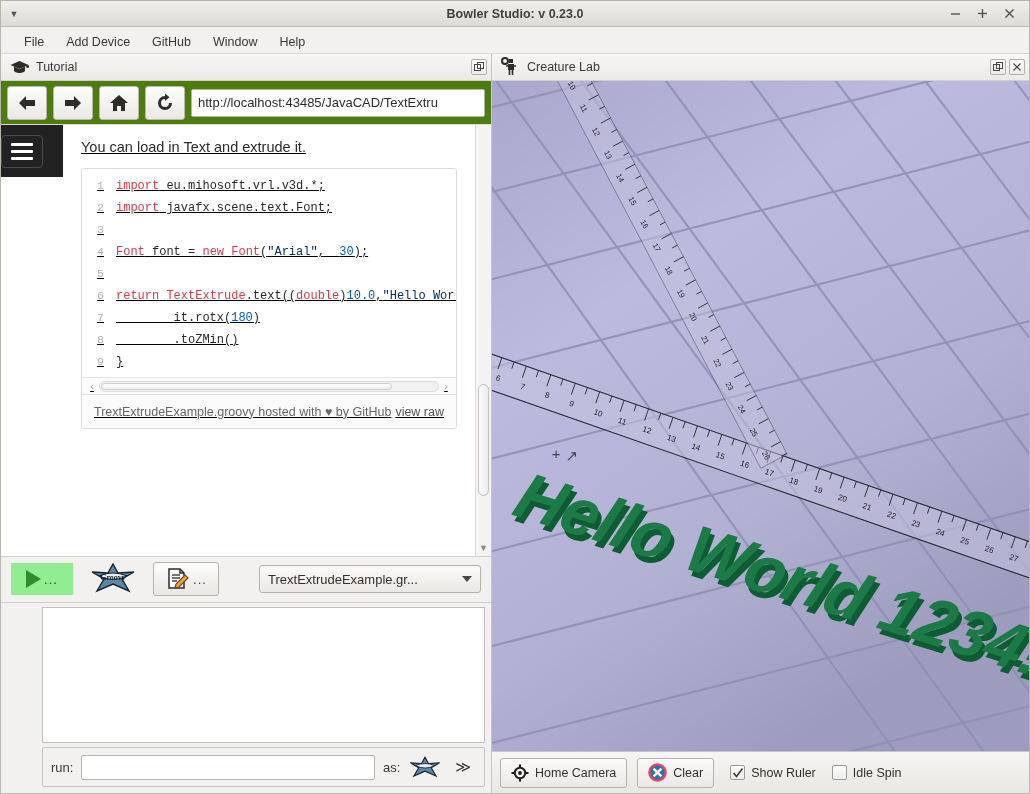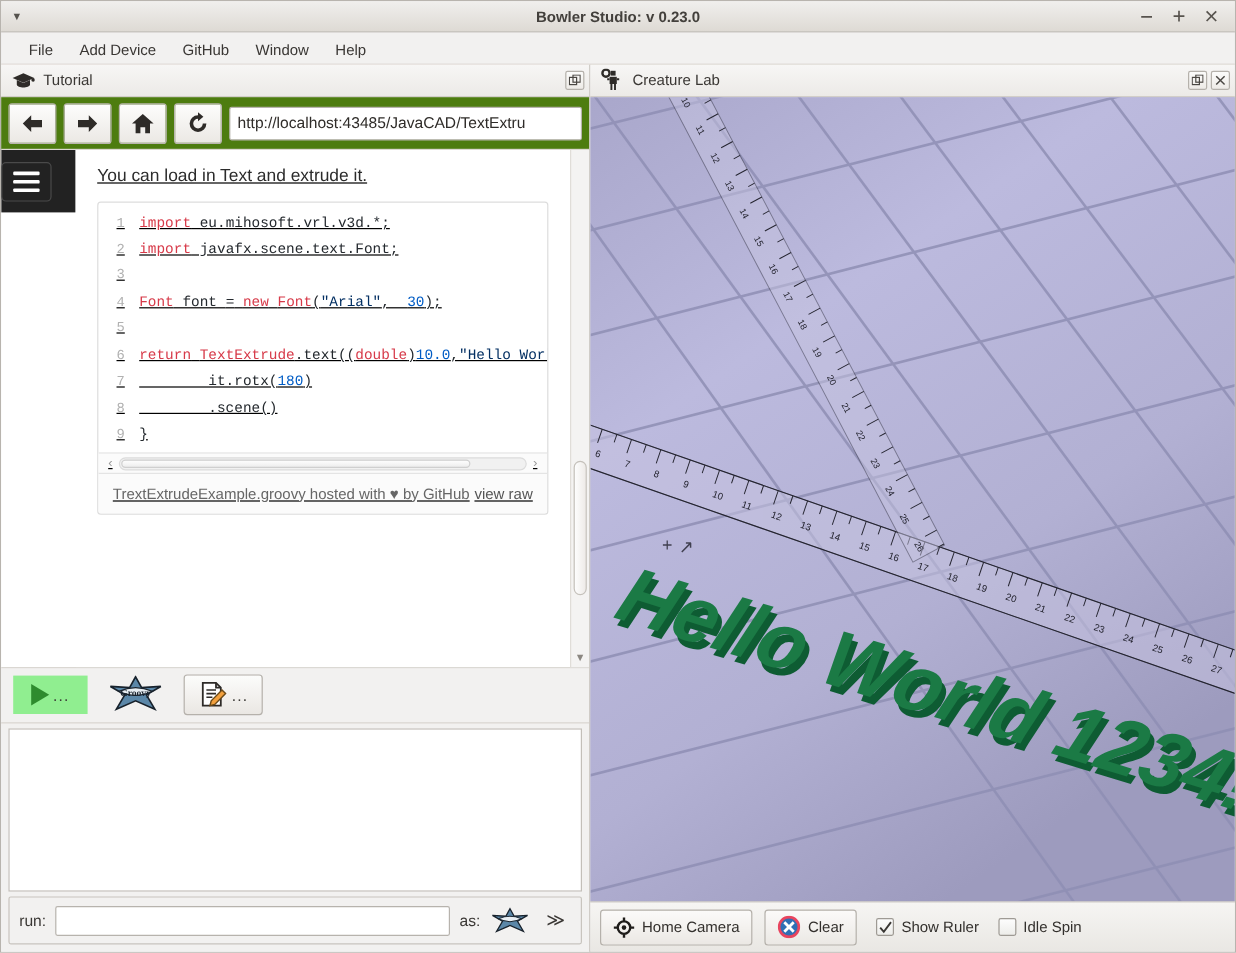--- a/index.html
+++ b/index.html
@@ -223,21 +223,21 @@
     display: flex; align-items: center; padding: 0 8px;
     font-size: 13px; color: #33302d; cursor: pointer;
   }
   .file-select .caret {
     margin-left: auto; width: 0; height: 0;
     border-left: 5px solid transparent; border-right: 5px solid transparent;
     border-top: 6px solid #4a4743;
   }
 
   
-  .terminal-wrap { flex: 1 1 auto; display: flex; flex-direction: column; min-height: 0; background: #f2f1f0; }
+  .terminal-wrap { flex: 1 1 auto; display: flex; flex-direction: column; min-height: 0; background: #f2f1f0; padding-left: 35px; }
   .terminal-body {
     flex: 1 1 auto; margin: 4px 6px 0 6px; background: #fff;
     border: 1px solid #c3bfb9; min-height: 0;
     font-family: "Liberation Mono", monospace; font-size: 12px;
     color: #222; padding: 4px; overflow: hidden;
   }
   .run-bar {
     height: 40px; flex: 0 0 40px; margin: 4px 6px 6px 6px;
     border: 1px solid #c8c4be; border-radius: 2px;
     background: #f2f1f0;
@@ -401,21 +401,21 @@
                   <div class="code-line">
                     <span class="ln">6</span>
                     <span class="code-txt"><span class="kw">return</span><span class="pln"> </span><span class="typ">TextExtrude</span><span class="pln">.text((</span><span class="kw">double</span><span class="pln">)</span><span class="num">10.0</span><span class="pln">,</span><span class="str">"Hello World 1234!</span></span>
                   </div>
                   <div class="code-line">
                     <span class="ln">7</span>
                     <span class="code-txt"><span class="pln">        it.rotx(</span><span class="num">180</span><span class="pln">)</span></span>
                   </div>
                   <div class="code-line">
                     <span class="ln">8</span>
-                    <span class="code-txt"><span class="pln">        .scene()</span></span>
+                    <span class="code-txt"><span class="pln">        .toZMin()</span></span>
                   </div>
                   <div class="code-line">
                     <span class="ln">9</span>
                     <span class="code-txt"><span class="pln">}</span></span>
                   </div>
                 </div>
               <div class="gist-hscroll">
                 <div class="hs-arrow">‹</div>
                 <div class="hs-track">
                     <div class="hs-thumb"></div>
@@ -452,20 +452,24 @@
         <div class="edit-btn">
           <svg width="24" height="24" viewBox="0 0 24 24">
             <path d="M4 2 L15 2 L19 6 L19 21 L4 21 Z" fill="#fff" stroke="#2e2b28" stroke-width="1.5"></path>
             <path d="M15 2 L15 6 L19 6" fill="none" stroke="#2e2b28" stroke-width="1.5"></path>
             <line x1="7" y1="8" x2="15" y2="8" stroke="#2e2b28" stroke-width="1.3"></line>
             <line x1="7" y1="11" x2="15" y2="11" stroke="#2e2b28" stroke-width="1.3"></line>
             <line x1="7" y1="14" x2="12" y2="14" stroke="#2e2b28" stroke-width="1.3"></line>
             <path d="M20 8 L23 11 L14 20 L10 21 L11 17 Z" fill="#f2a03d" stroke="#6b4a18" stroke-width="1.2"></path>
           </svg>
           <span class="dots">...</span>
+        </div>
+        <div class="file-select">
+          <span>TrextExtrudeExample.gr...</span>
+          <span class="caret"></span>
         </div>
       </div>
 
       <div class="terminal-wrap">
         <div class="terminal-body"></div>
         <div class="run-bar">
           <span class="run-label">run:</span>
           <input class="run-input" type="text" value="" style="">
           <span class="run-label">as:</span>
           <div class="run-groovy">

